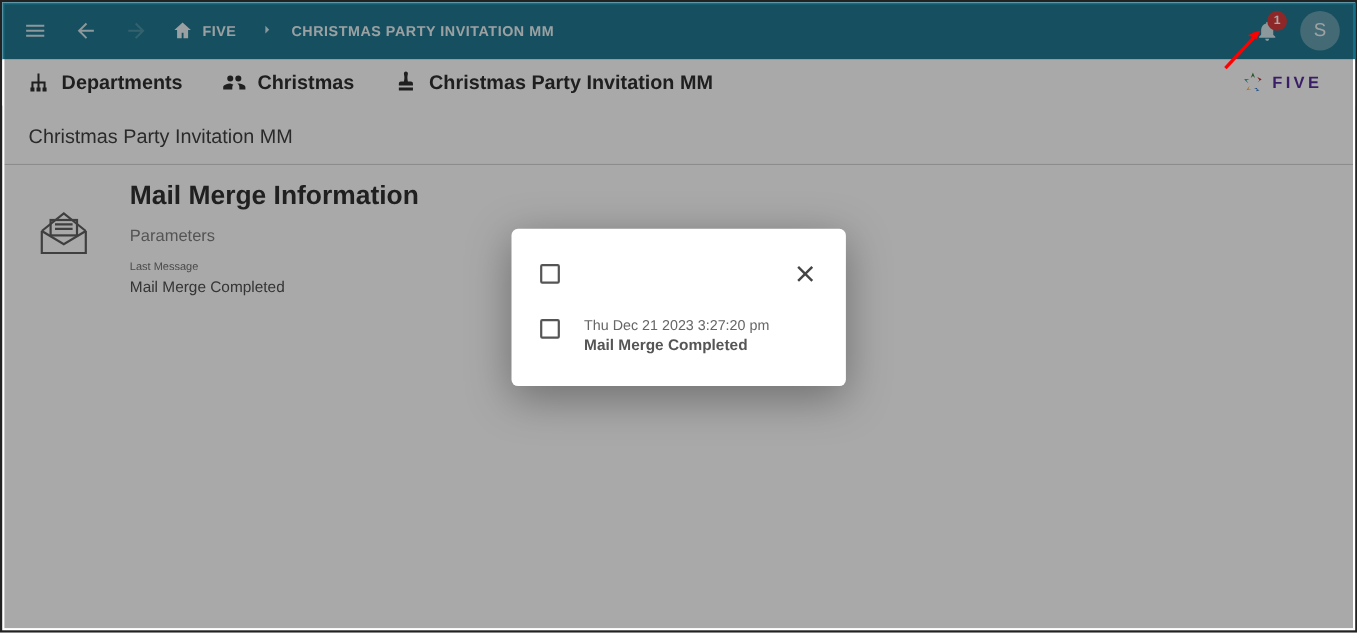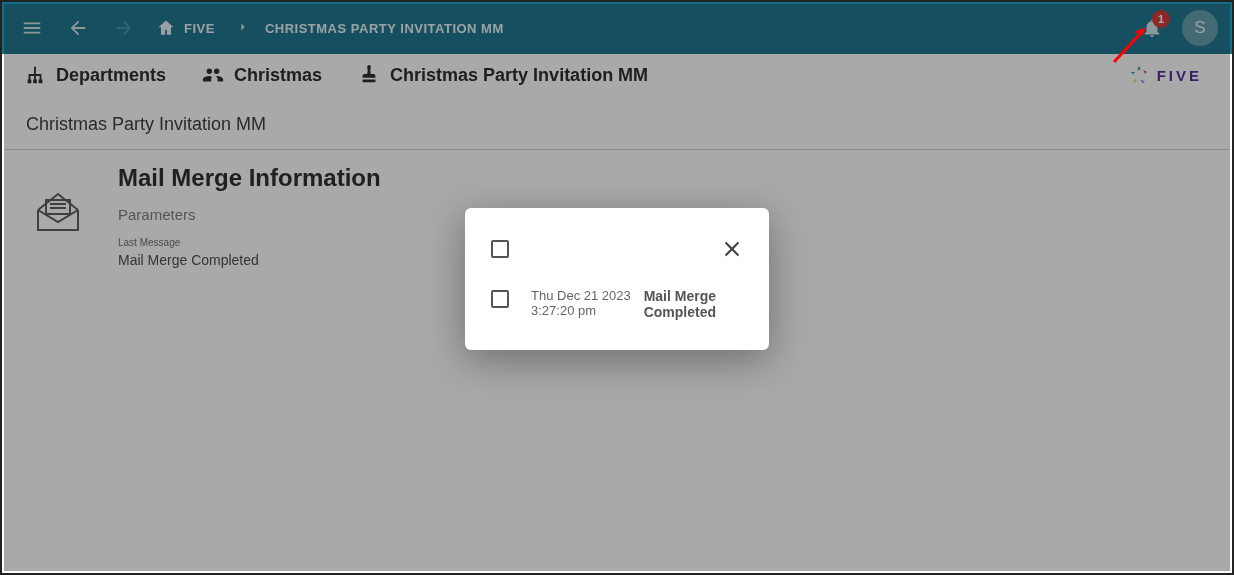--- a/index.html
+++ b/index.html
@@ -70,21 +70,21 @@
   }
   .modal-row { display: flex; align-items: flex-start; gap: 22px; }
   .modal-row + .modal-row { margin-top: 28px; }
   .chk {
     width: 18px; height: 18px; border: 2px solid #555; border-radius: 2px; cursor: pointer; flex-shrink: 0; margin-top: 2px;
   }
   .modal-close {
     margin-left: auto; cursor: pointer; color: #444; width: 22px; height: 22px;
   }
   .modal-close svg { width: 22px; height: 22px; stroke: #444; stroke-width: 2.4; fill: none; }
-  .notif-text { display: flex; }
+  .notif-text { display: flex; flex-direction: column; }
   .notif-time { font-size: 13px; color: #666; margin-bottom: 2px; }
   .notif-msg { font-size: 14px; color: #555; font-weight: 600; }
 
   
   .arrow {
     position: absolute; top: 22px; left: 1108px; z-index: 70; pointer-events: none;
   }
   .arrow svg { width: 42px; height: 42px; }
 
   

